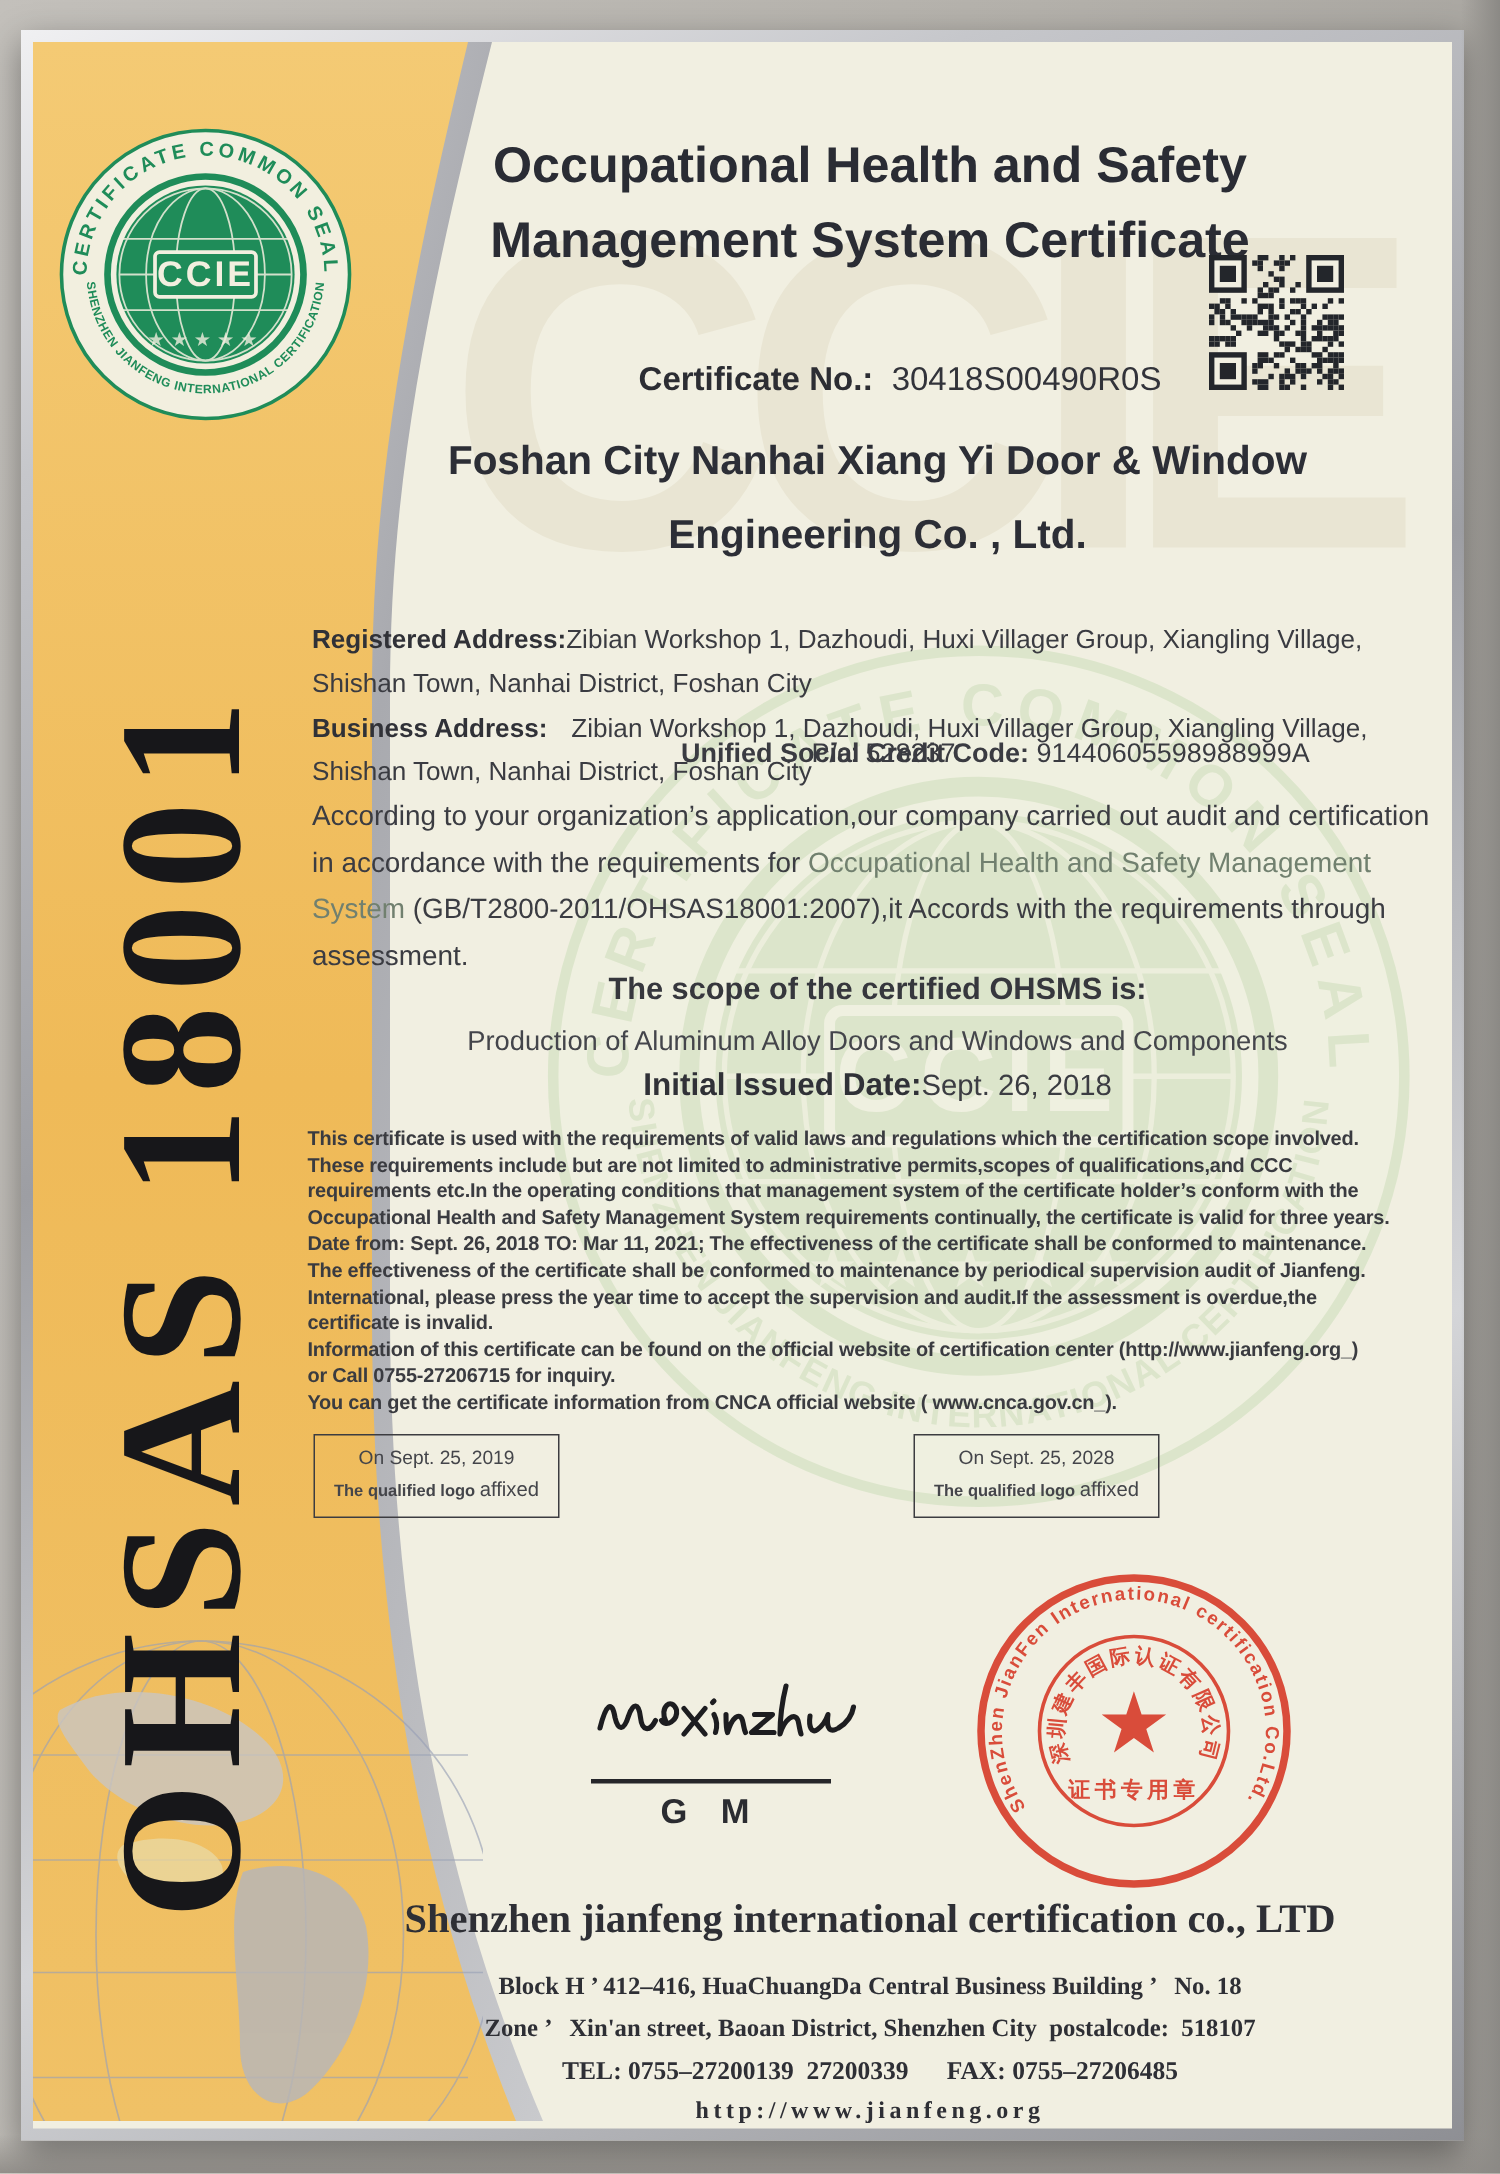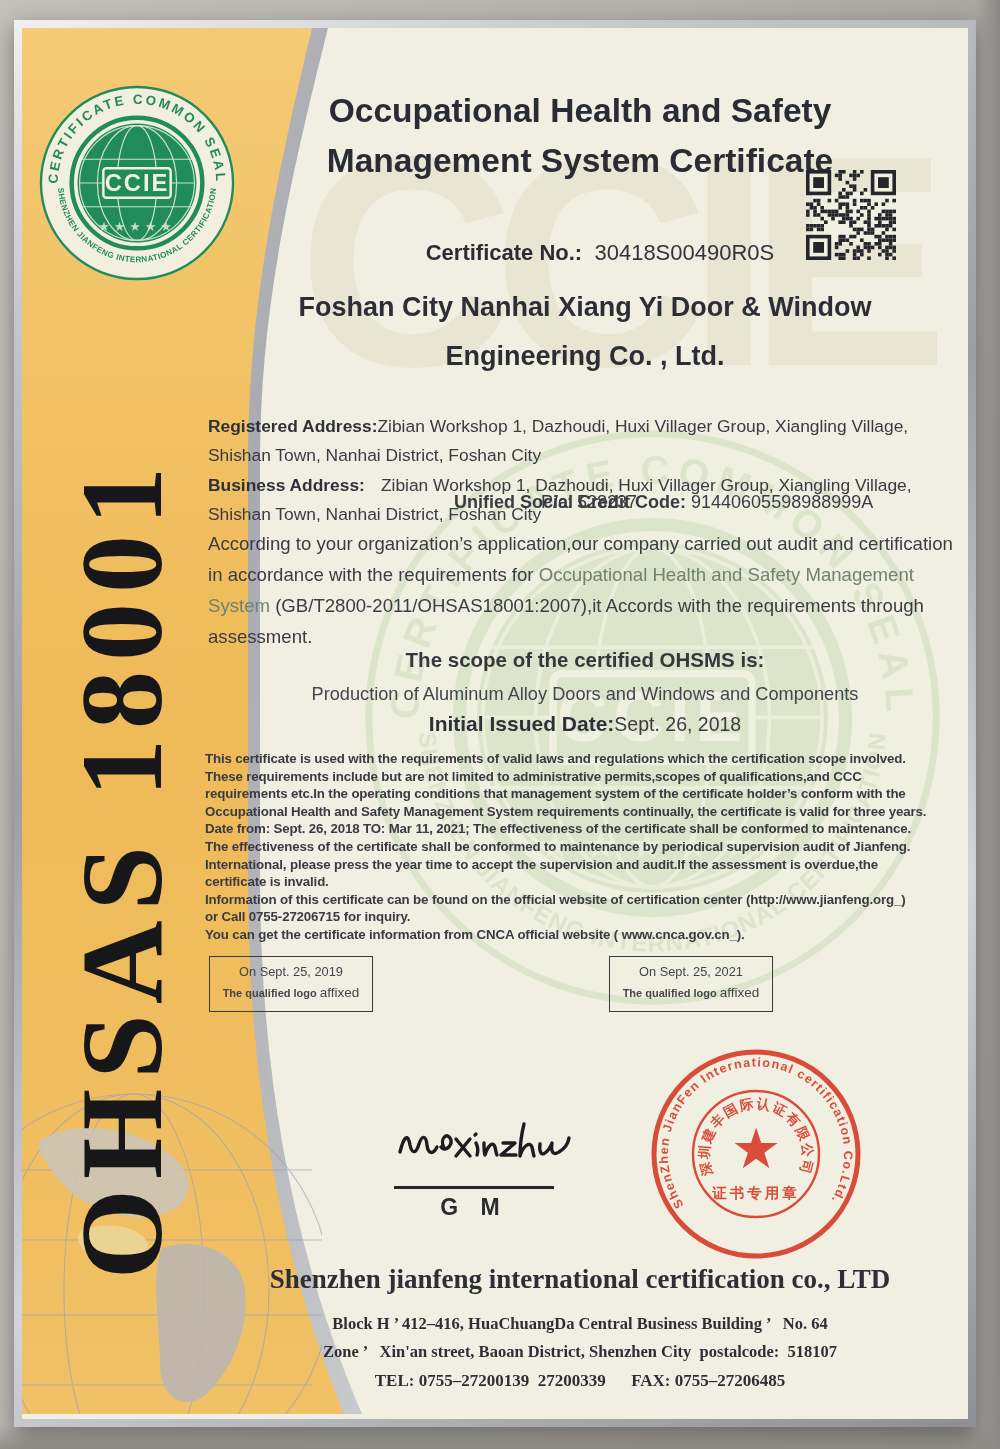--- a/index.html
+++ b/index.html
@@ -411,21 +411,21 @@
     <div class="fp">Information of this certificate can be found on the official website of certification center (http://www.jianfeng.org_)</div>
     <div class="fp">or Call 0755-27206715 for inquiry.</div>
     <div class="fp">You can get the certificate information from CNCA official website ( www.cnca.gov.cn_).</div>
   </div>
 
   <div class="abs ctr affix b1">
     <div class="d">On Sept. 25, 2019</div>
     <div class="l"><span>The qualified logo</span> <span class="rest">affixed</span></div>
   </div>
   <div class="abs ctr affix b2">
-    <div class="d">On Sept. 25, 2021</div>
+    <div class="d">On Sept. 25, 2028</div>
     <div class="l"><span>The qualified logo</span> <span class="rest">affixed</span></div>
   </div>
 
   <svg class="abs sig" width="180" height="74" viewBox="0 0 180 74">
     <g fill="none" stroke="#1d1d20" stroke-width="3.4" stroke-linecap="round" stroke-linejoin="round">
       <path d="M8,46 C12,30 16,27 18,39 C20,48 24,48 27,38 C30,29 34,29 35,39 C36,48 41,49 45,41"></path>
       <path d="M52,42 C47,32 56,25 59,34 C60,41 52,46 49,41"></path>
       <path d="M64,33 L78,50 M78,33 L64,50"></path>
       <path d="M84,37 C86,41 86,46 85,49 M83,29 l1,-1"></path>
       <path d="M92,37 C92,43 92,47 93,49 C96,39 101,35 103,41 C104,45 104,47 105,49"></path>
@@ -449,17 +449,18 @@
       <path id="stampCn" d="M-40,26 A47,47 0 1 1 40,26" fill="none"></path>
       <text font-size="13.5" font-weight="bold" letter-spacing="2" fill="#d8402e">
         <textPath href="#stampCn" startOffset="50%" text-anchor="middle">深圳建丰国际认证有限公司</textPath>
       </text>
       <text x="0" y="14" text-anchor="middle" font-size="56" fill="#d8402e">★</text>
       <text x="0" y="44" text-anchor="middle" font-size="14.5" font-weight="bold" letter-spacing="3" fill="#d8402e">证书专用章</text>
     </g>
   </svg>
 
   <div class="abs ctr footer fco">Shenzhen jianfeng international certification co., LTD</div>
-  <div class="abs ctr footer fa1 pre">Block H ’ 412–416, HuaChuangDa Central Business Building ’   No. 64</div>
+  <div class="abs ctr footer fa1 pre">Block H ’ 412–416, HuaChuangDa Central Business Building ’   No. 18</div>
   <div class="abs ctr footer fa2 pre">Zone ’   Xin'an street, Baoan District, Shenzhen City  postalcode:  518107</div>
   <div class="abs ctr footer ftel pre"><span>TEL:</span> <span>0755–27200139  27200339</span>      <span>FAX:</span> <span>0755–27206485</span></div>
+  <div class="abs ctr footer fweb">http://www.jianfeng.org</div>
 
 </div>
 
 </body></html>

